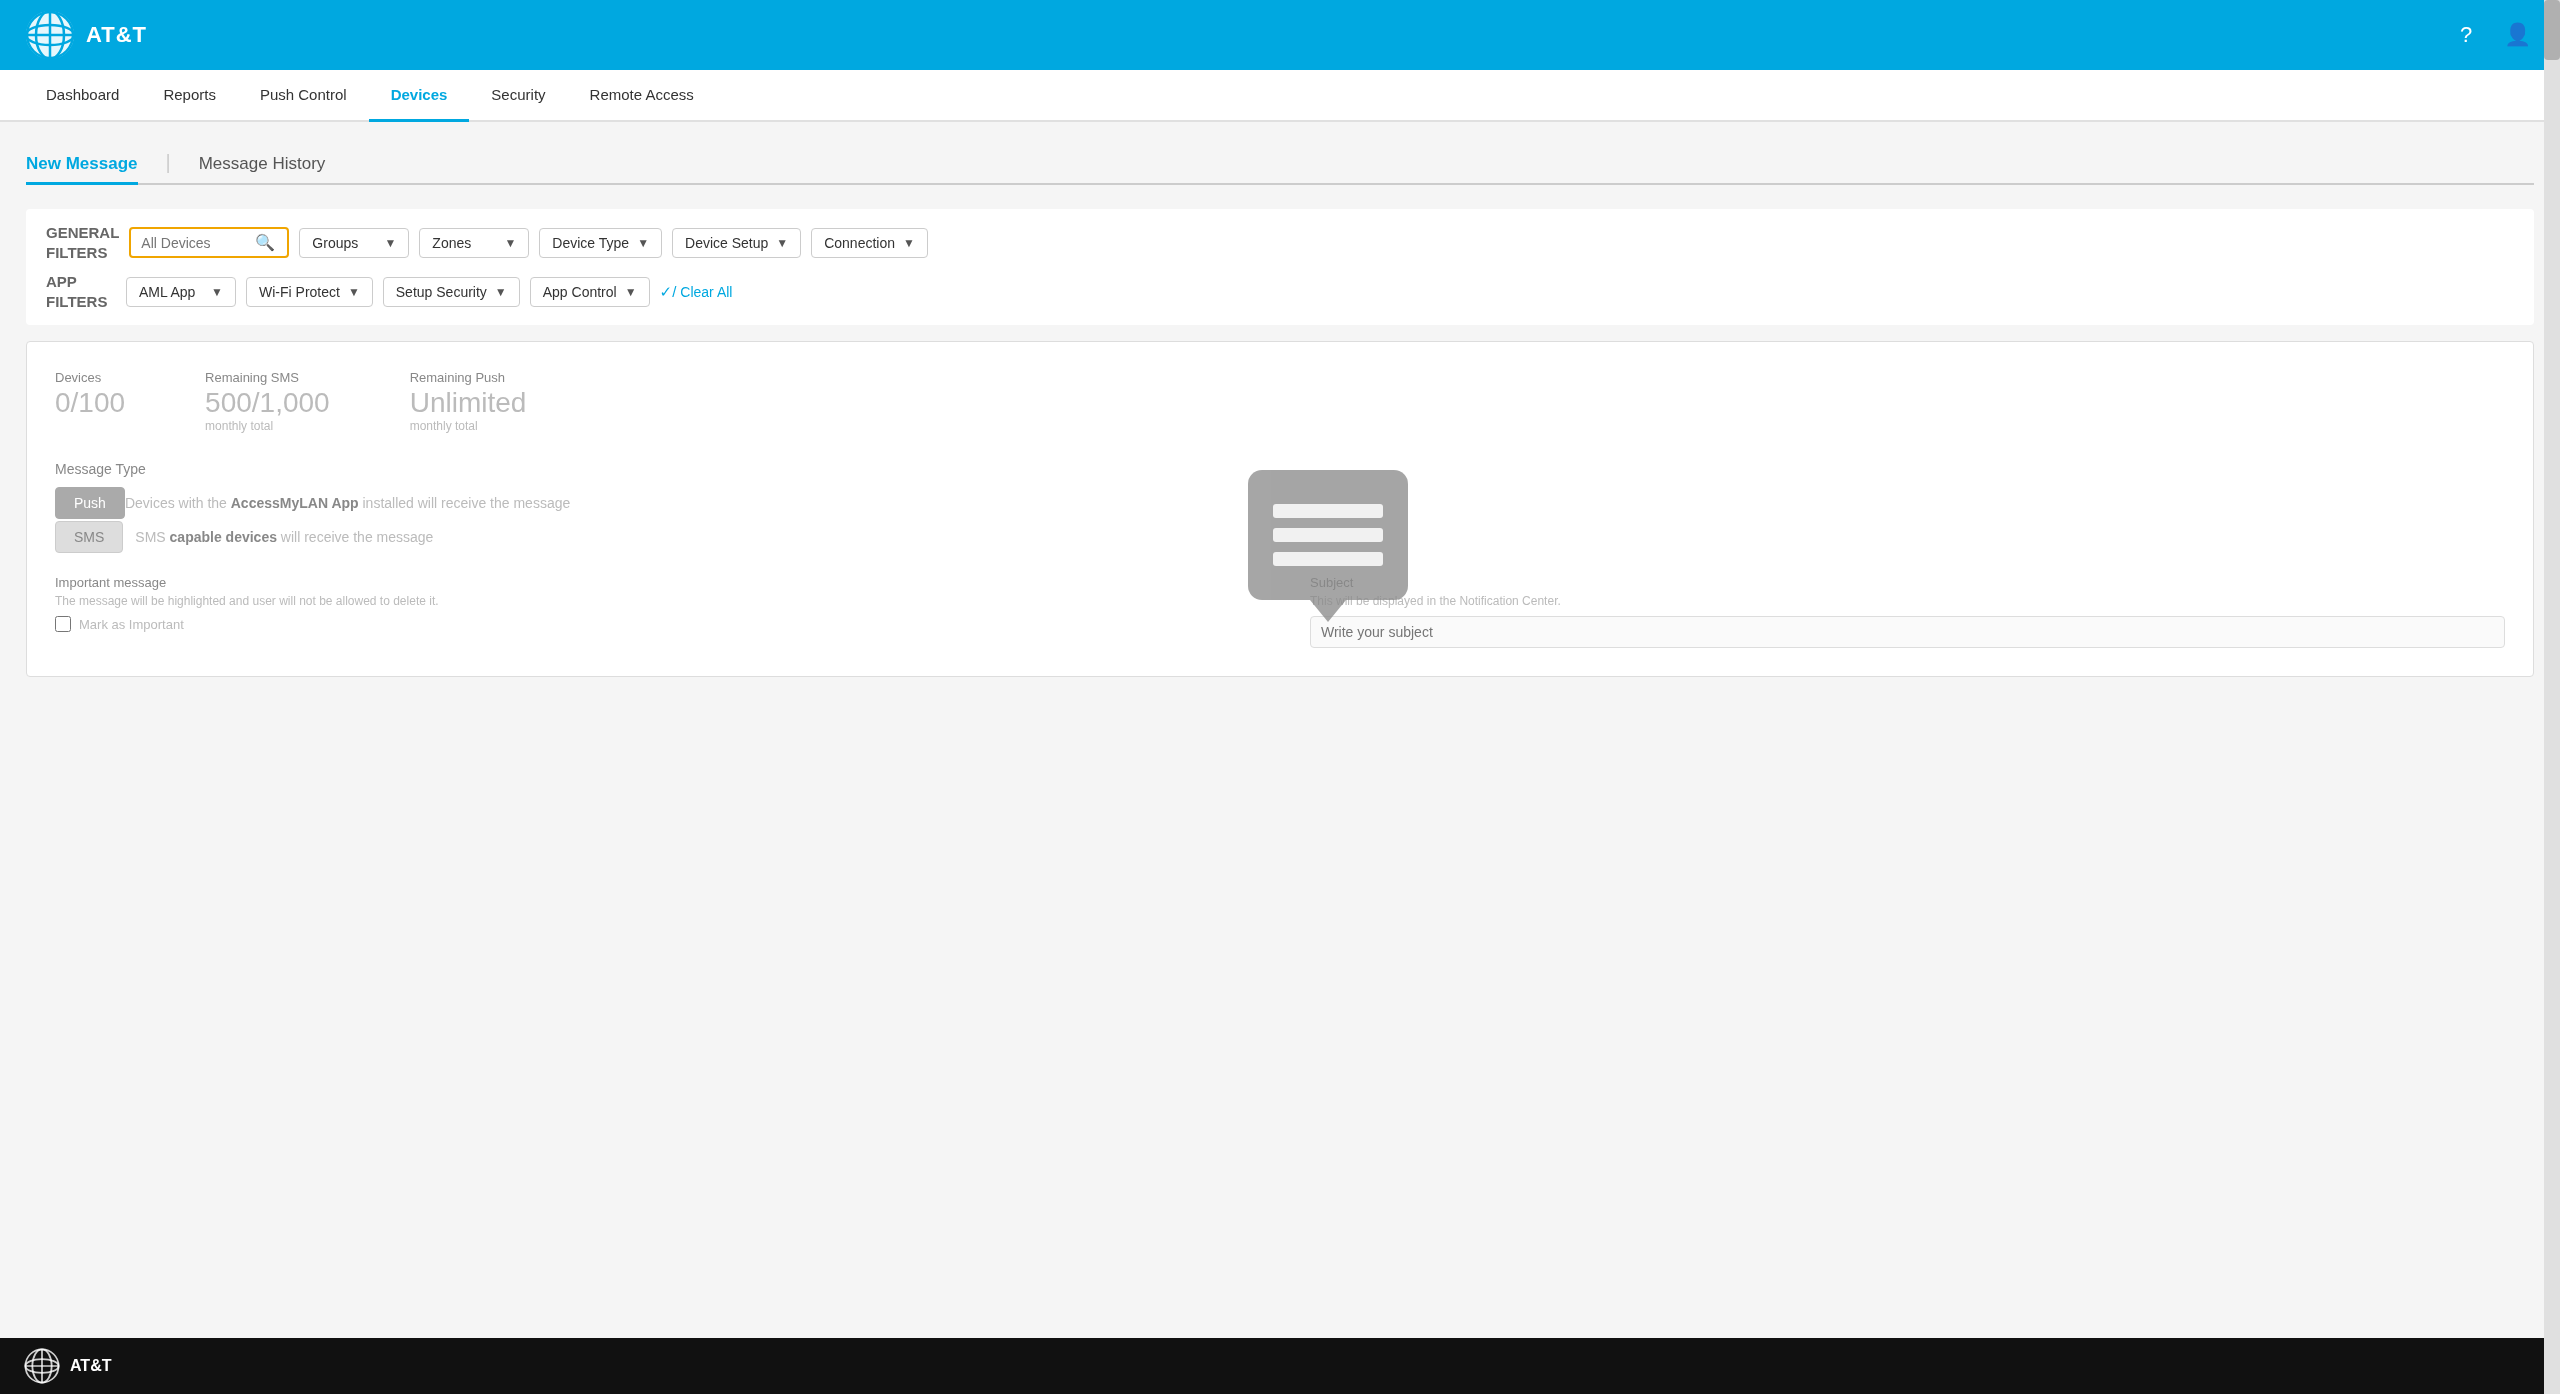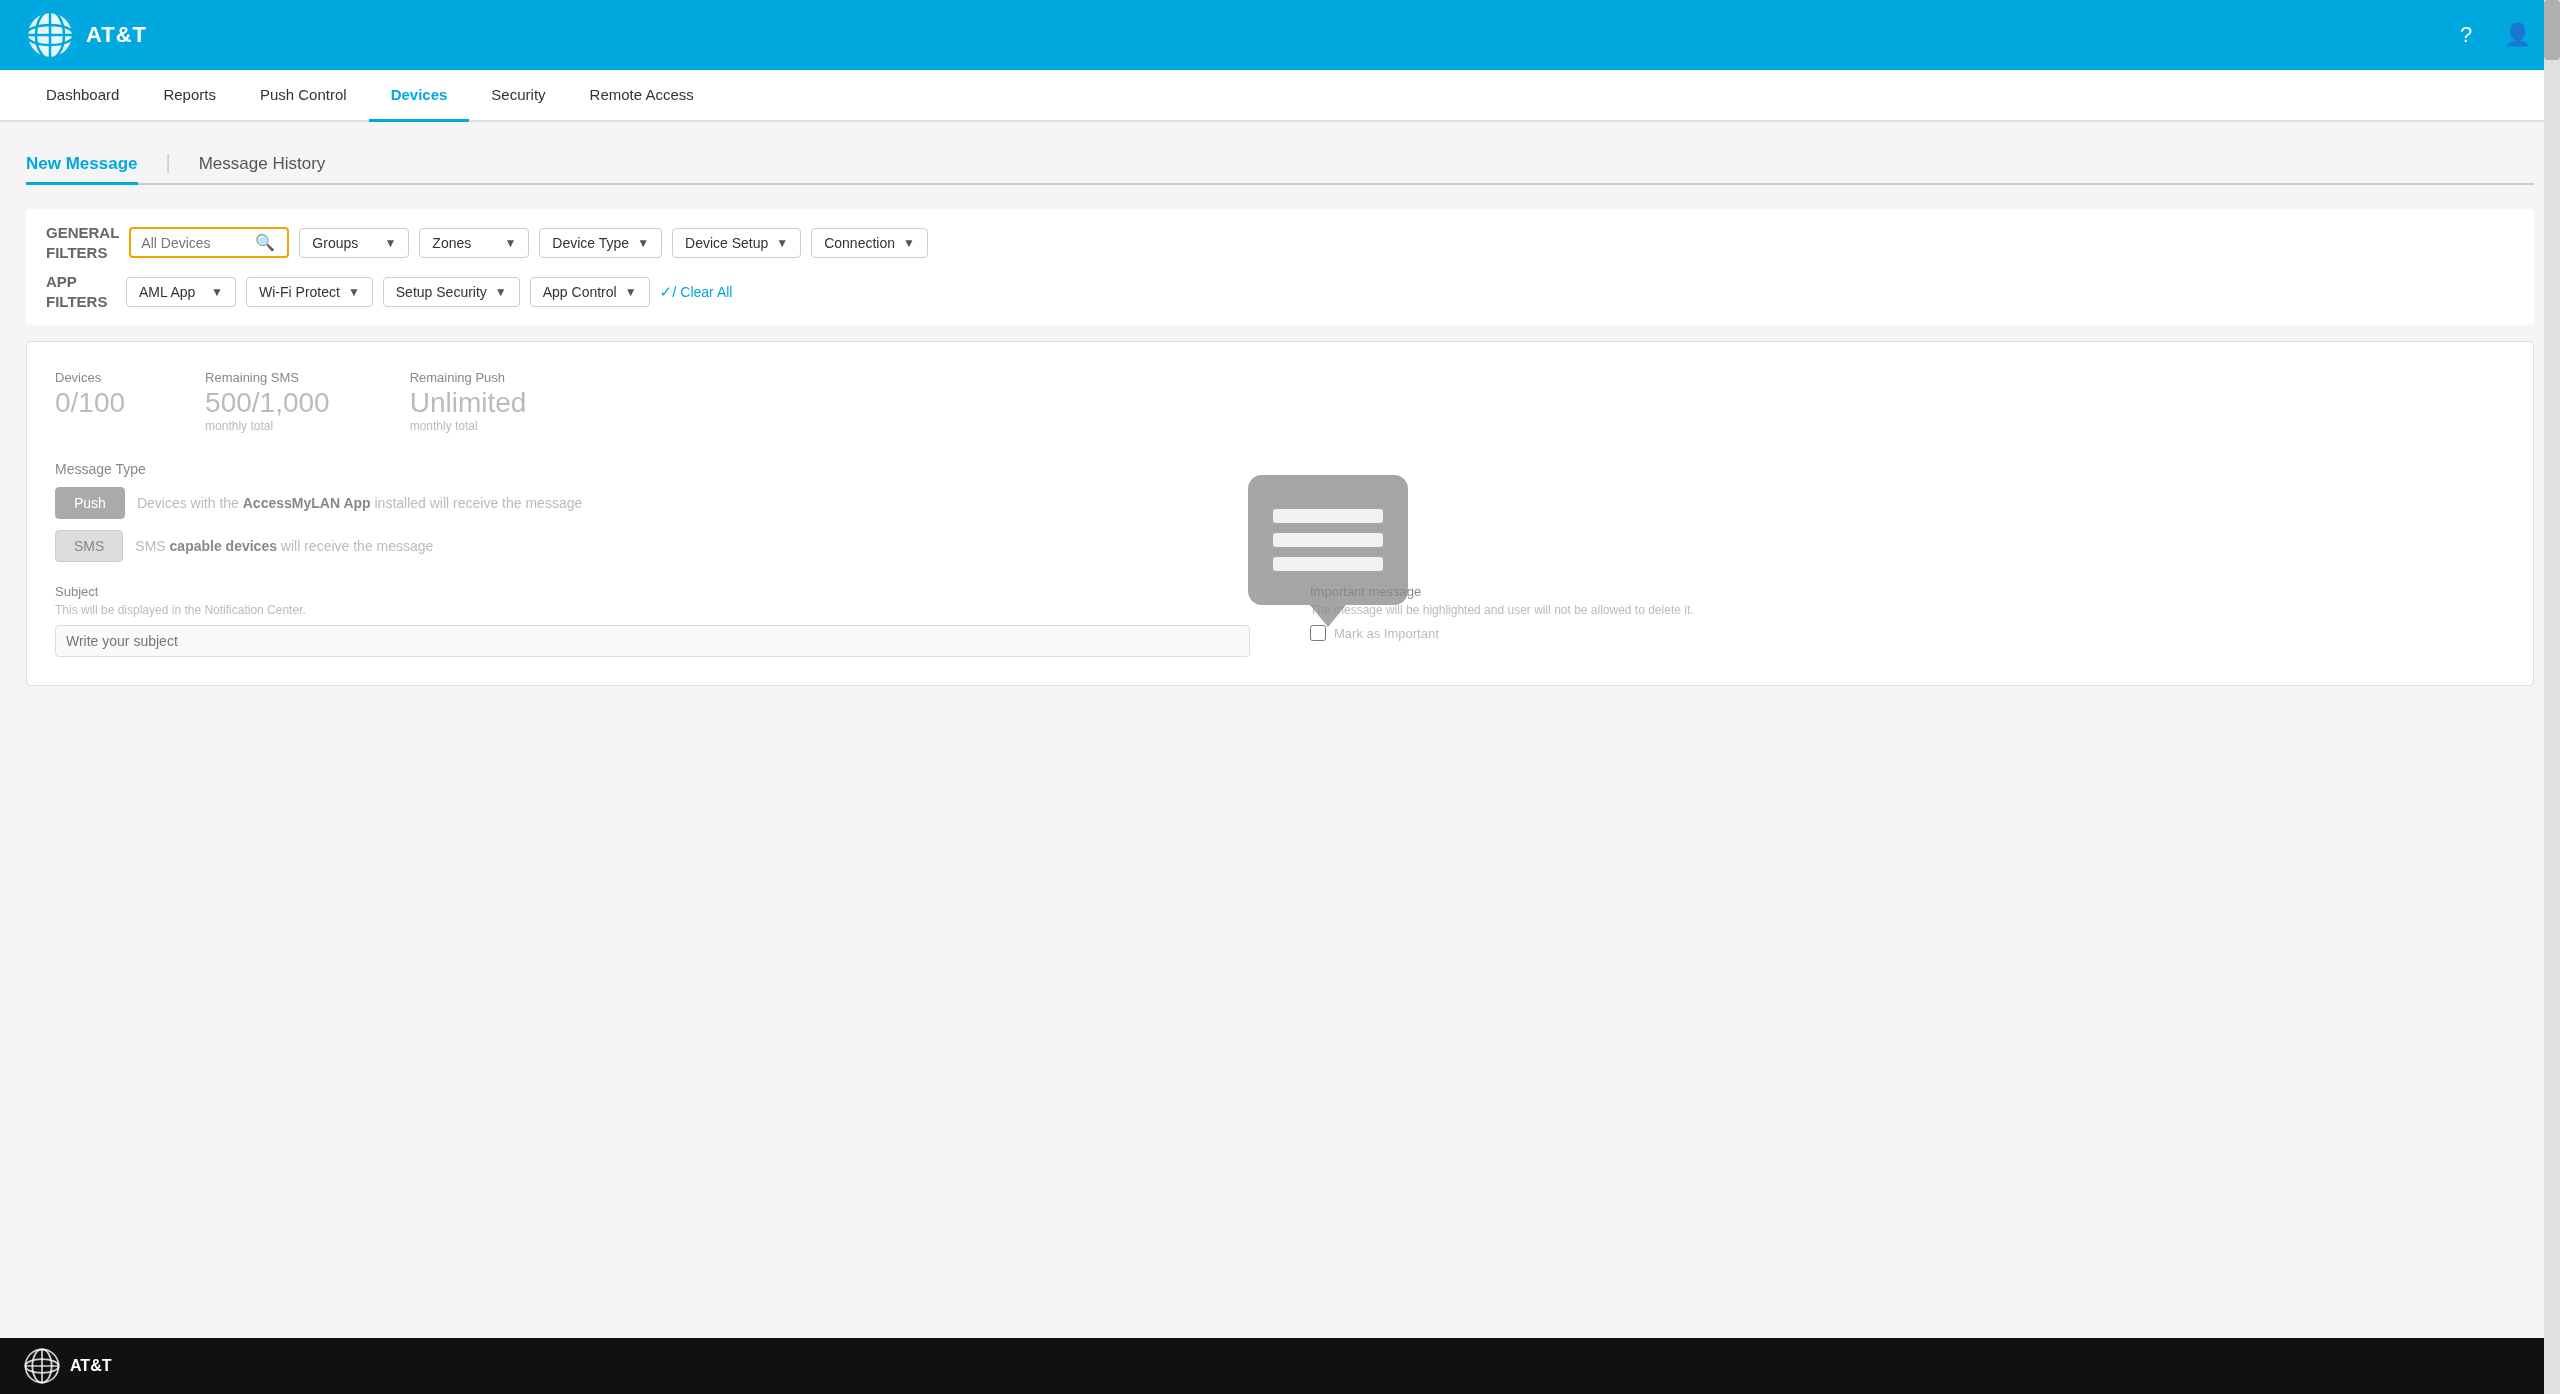--- a/index.html
+++ b/index.html
@@ -217,22 +217,21 @@
     }
     .message-type-section { margin-bottom: 22px; }
     .message-type-label {
       font-size: 14px;
       color: #888;
       margin-bottom: 10px;
     }
     .push-row {
       display: flex;
       align-items: center;
-      gap: 12px;
-      margin-bottom: 11px;
+      margin-bottom: 2px;
     }
     .msg-type-btn {
       padding: 7px 18px;
       border-radius: 4px;
       border: 1px solid #ccc;
       font-size: 14px;
       cursor: pointer;
       background: #ddd;
       color: #888;
     }
@@ -485,31 +484,31 @@
       <div class="sms-row">
         <button class="msg-type-btn">SMS</button>
         <span class="push-desc">
           <span>SMS </span><strong>capable devices</strong><span> will receive the message</span>
         </span>
       </div>
     </div>
 
     <div class="subject-row">
       <div class="subject-col">
-        <div class="subject-col-label">Subject</div>
-        <div class="subject-col-sub">This will be displayed in the Notification Center.</div>
-        <input class="subject-input" type="text" placeholder="Write your subject" style="">
-      </div>
-      <div class="subject-col">
         <div class="subject-col-label">Important message</div>
         <div class="subject-col-sub">The message will be highlighted and user will not be allowed to delete it.</div>
         <div class="important-check">
           <input type="checkbox" style="">
           <span>Mark as Important</span>
         </div>
+      </div>
+      <div class="subject-col">
+        <div class="subject-col-label">Subject</div>
+        <div class="subject-col-sub">This will be displayed in the Notification Center.</div>
+        <input class="subject-input" type="text" placeholder="Write your subject" style="">
       </div>
     </div>
 
     <div class="msg-overlay">
       <div class="msg-bubble">
         <div class="msg-bubble-line"></div>
         <div class="msg-bubble-line"></div>
         <div class="msg-bubble-line"></div>
       </div>
     </div>

